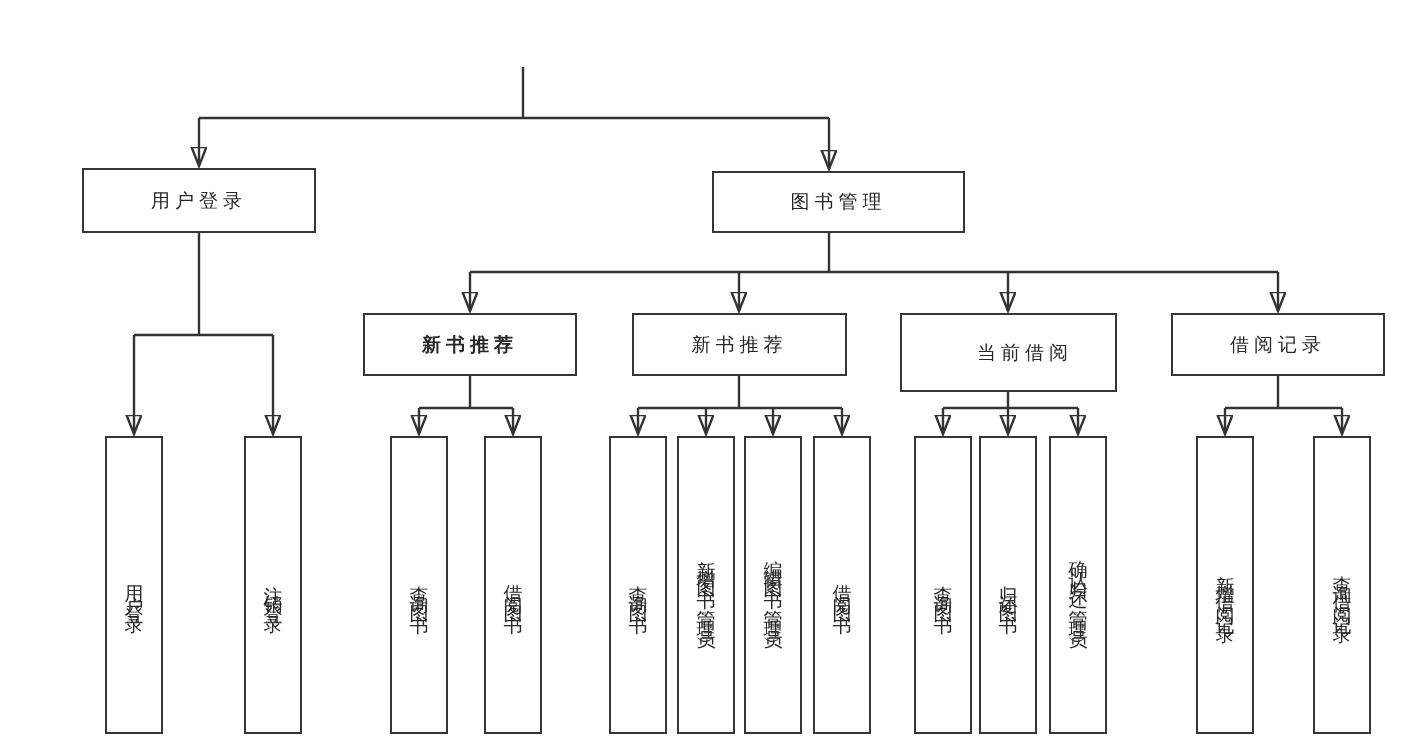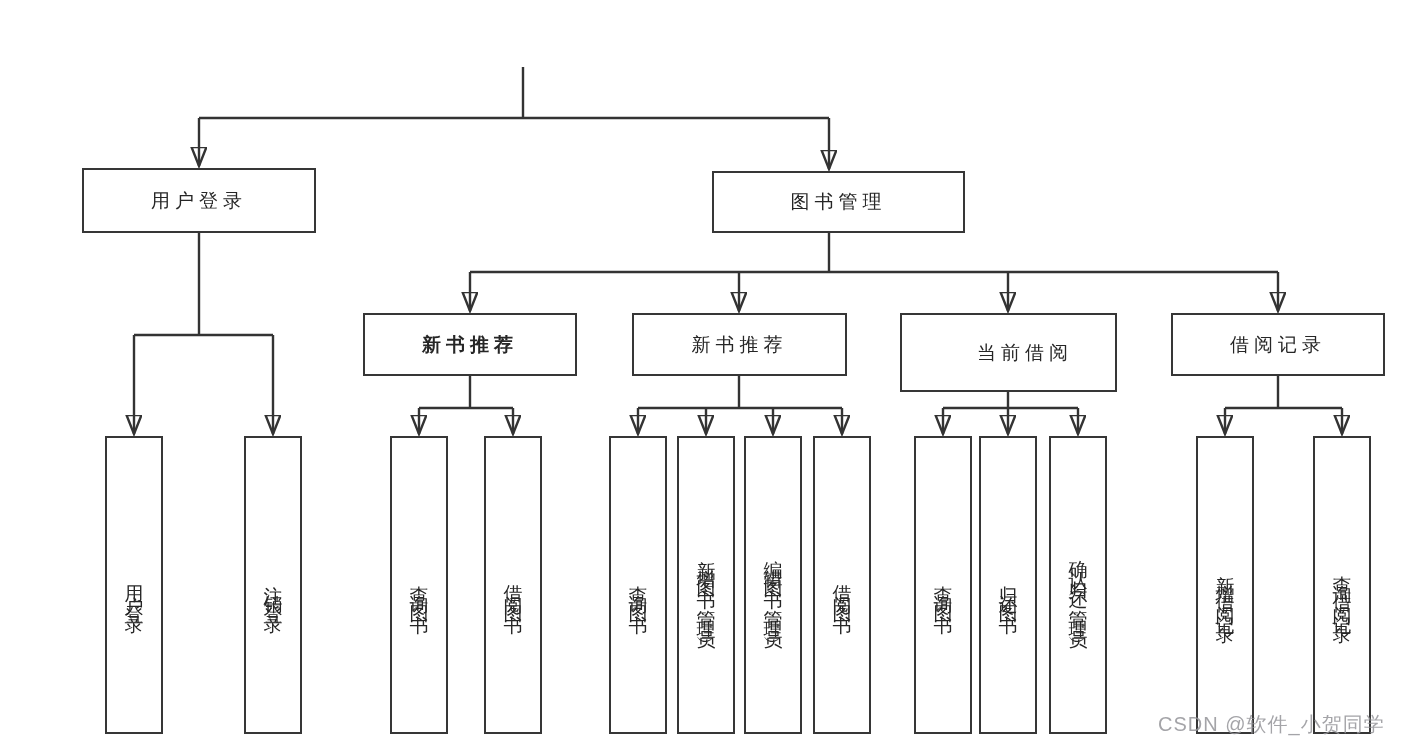--- a/index.html
+++ b/index.html
@@ -120,15 +120,14 @@
     <span class="leaf-label">确认归还（管理员）</span>
   </div>
 
   <div class="leaf" style="left:1196px;top:436px;width:58px;height:298px;">
     <span class="leaf-label">新增借阅记录</span>
   </div>
   <div class="leaf" style="left:1313px;top:436px;width:58px;height:298px;">
     <span class="leaf-label">查询借阅记录</span>
   </div>
 
-  <div class="watermark">CSDN @软件_小贺同学</div>
 
 </div>
 
 </body></html>

